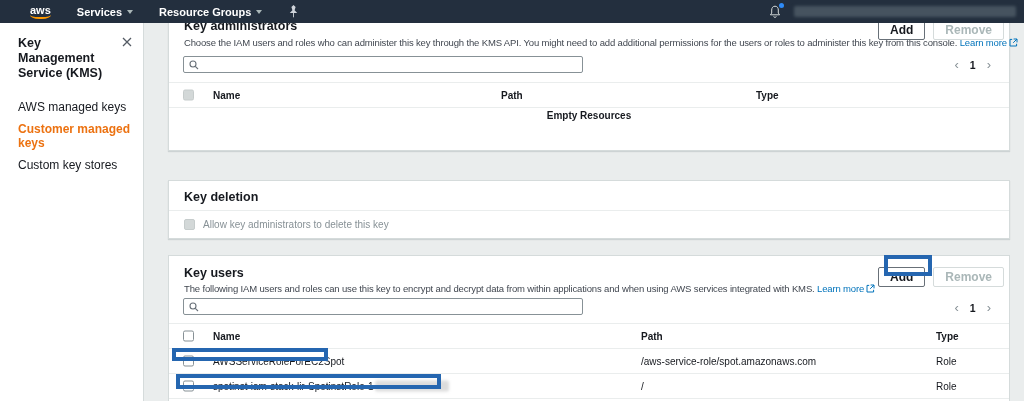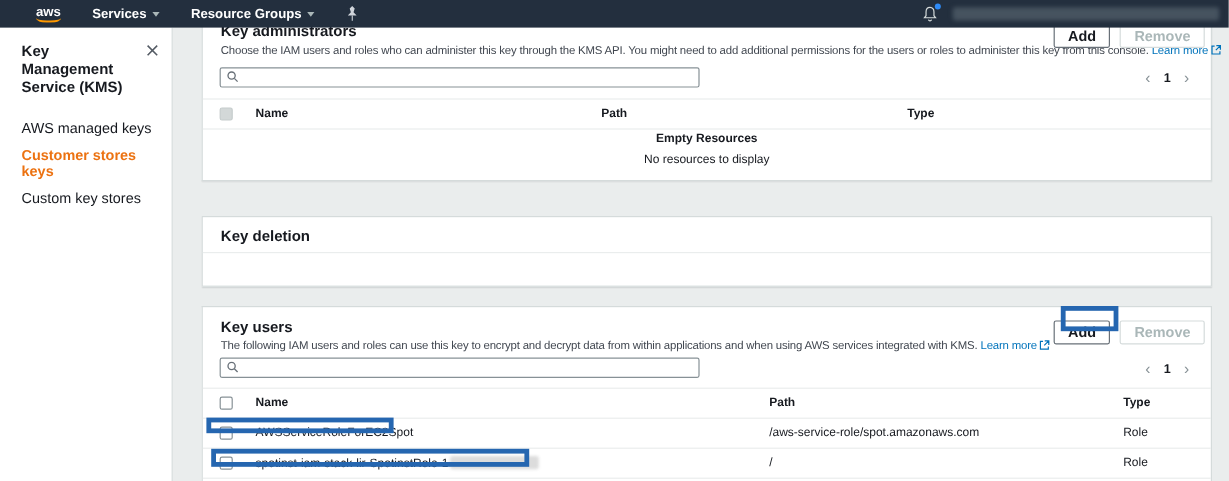--- a/index.html
+++ b/index.html
@@ -116,21 +116,21 @@
 
 <div class="sidebar">
   <div class="sb-title">Key Management Service (KMS)</div>
   <div class="sb-close">
     <svg width="10" height="10" viewBox="0 0 10 10">
         <path d="M1 1 L9 9 M9 1 L1 9" stroke="#545b64" stroke-width="1.3"></path>
       </svg>
   </div>
   <div class="sb-items">
     <div class="sb-item">AWS managed keys</div>
-    <div class="sb-item active">Customer stores keys</div>
+    <div class="sb-item active">Customer managed keys</div>
     <div class="sb-item">Custom key stores</div>
   </div>
 </div>
 
 <div class="card" id="card-admins">
   <div class="card-title" style="top:10px;">Key administrators</div>
   <div class="card-desc" style="top:28px;">
     <span>Choose the IAM users and roles who can administer this key through the KMS API. You might need to add additional permissions for the users or roles to administer this key from this console.</span>
     <span class="learn-link"><span>Learn more</span><span class="ext-ico"><svg width="9" height="9" viewBox="0 0 9 9">
             <path d="M3.2 1.4 H1 V8 H7.6 V5.8" fill="none" stroke="#0073bb" stroke-width="1"></path>
@@ -154,27 +154,30 @@
     <span class="chev">›</span>
   </div>
   <div class="thead" style="top:73px;">
     <span class="cb dis"></span>
     <span class="cell" style="left:44px;">Name</span>
     <span class="cell" style="left:332px;">Path</span>
     <span class="cell" style="left:587px;">Type</span>
   </div>
   <div class="empty">
     <div class="empty-title">Empty Resources</div>
-    <div class="empty-sub">No resources to display</div>
   </div>
 </div>
 
 <div class="card" id="card-deletion">
   <div class="card-title" style="top:9px;">Key deletion</div>
   <div class="kd-divider"></div>
+  <div class="kd-row">
+    <span class="cb dis kd-cb"></span>
+    <span class="kd-label">Allow key administrators to delete this key</span>
+  </div>
 </div>
 
 <div class="card" id="card-users">
   <div class="card-title" style="top:10px;">Key users</div>
   <div class="card-desc" style="top:27px;">
     <span>The following IAM users and roles can use this key to encrypt and decrypt data from within applications and when using AWS services integrated with KMS.</span>
     <span class="learn-link"><span>Learn more</span><span class="ext-ico"><svg width="9" height="9" viewBox="0 0 9 9">
             <path d="M3.2 1.4 H1 V8 H7.6 V5.8" fill="none" stroke="#0073bb" stroke-width="1"></path>
             <path d="M4.6 1 H8 V4.4 M8 1 L4.2 4.8" fill="none" stroke="#0073bb" stroke-width="1"></path>
           </svg></span></span>

